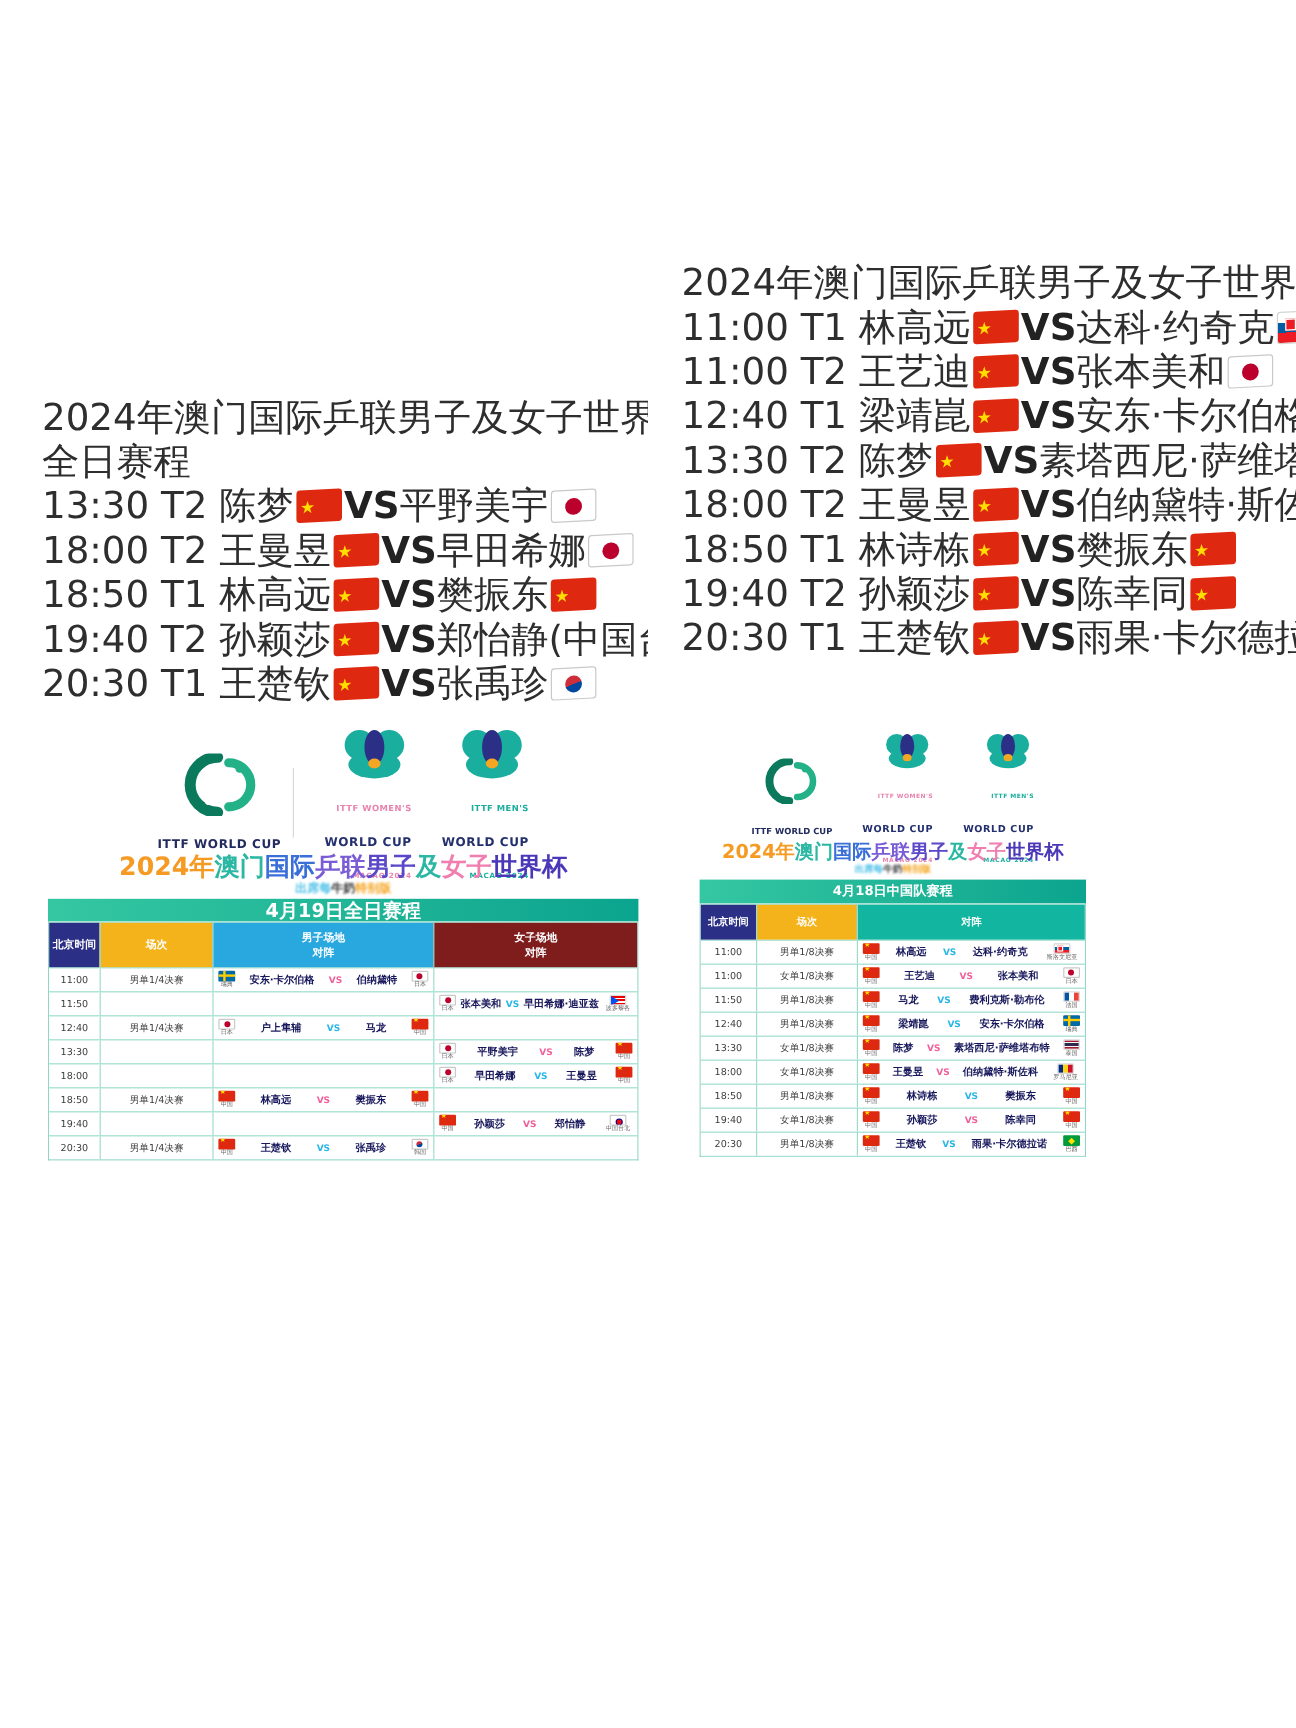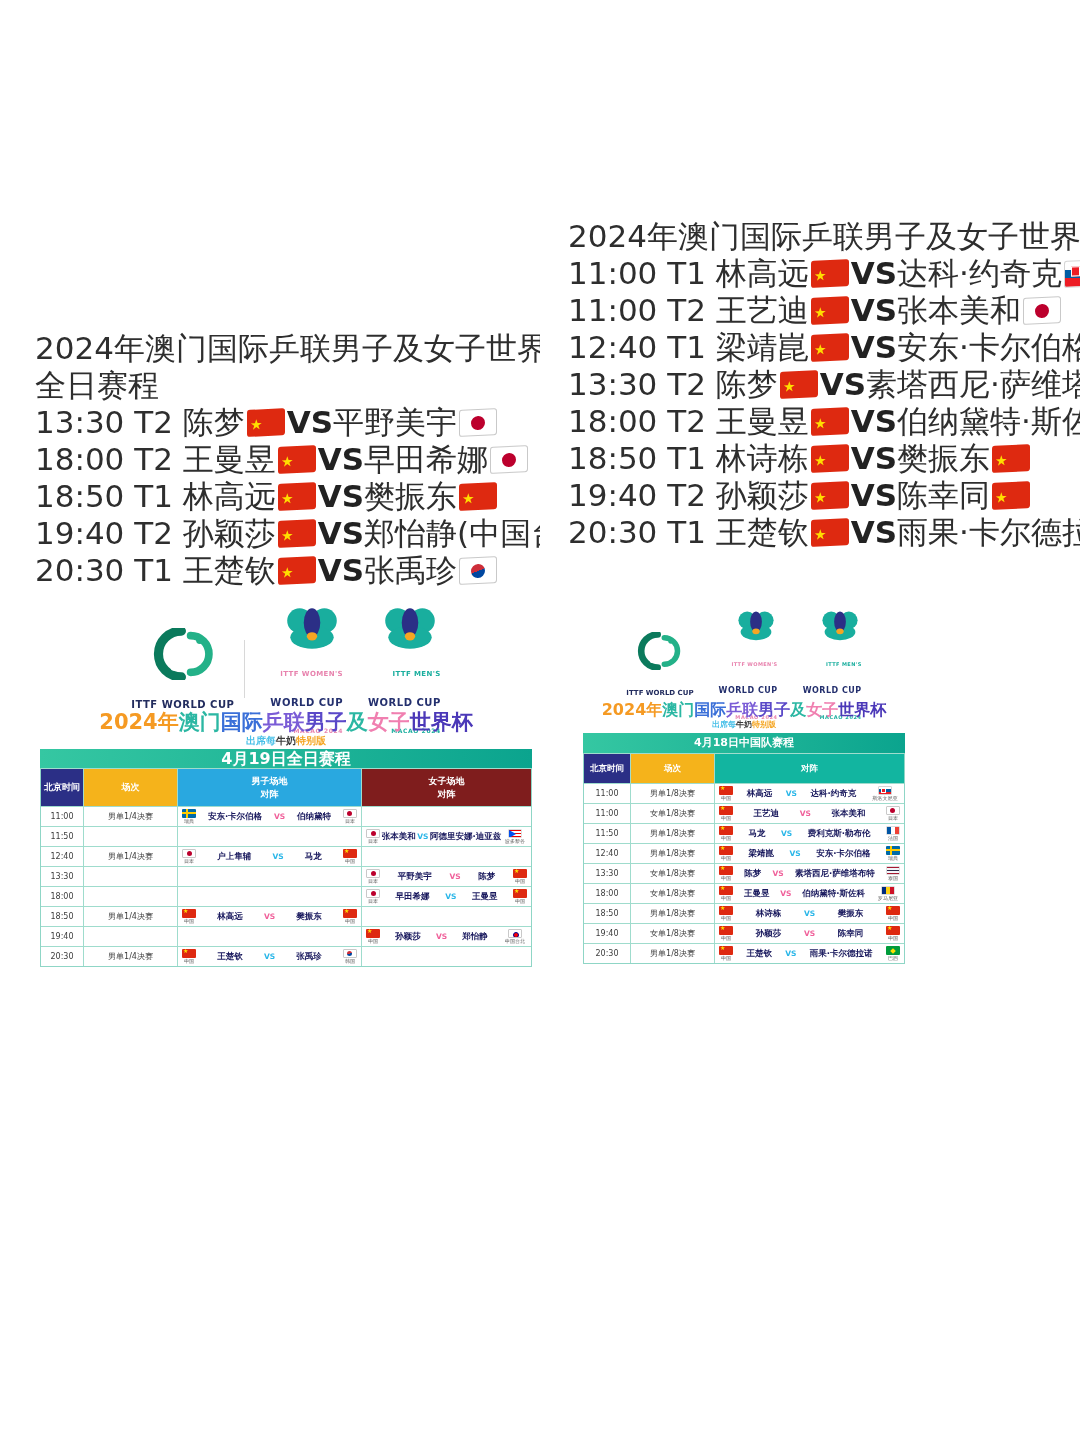--- a/index.html
+++ b/index.html
@@ -205,21 +205,21 @@
             <div class="c-time">11:50</div>
             <div class="c-sess"></div>
             <div></div>
             <div class="c-match">
               <span class="flagbox">
                 <span class="flag sm f-jp"></span>
                 <span class="flbl">日本</span>
               </span>
               <span class="pname">张本美和</span>
               <span class="pvs" style="color: rgb(41, 182, 232);">VS</span>
-              <span class="pname">阿德里安娜·迪亚兹</span>
+              <span class="pname">早田希娜·迪亚兹</span>
               <span class="flagbox">
                 <span class="flag sm f-pr"></span>
                 <span class="flbl">波多黎各</span>
               </span>
             </div>
           </div>
           <div class="prow mrow">
             <div class="c-time">12:40</div>
             <div class="c-sess">男单1/4决赛</div>
             <div class="c-match">

